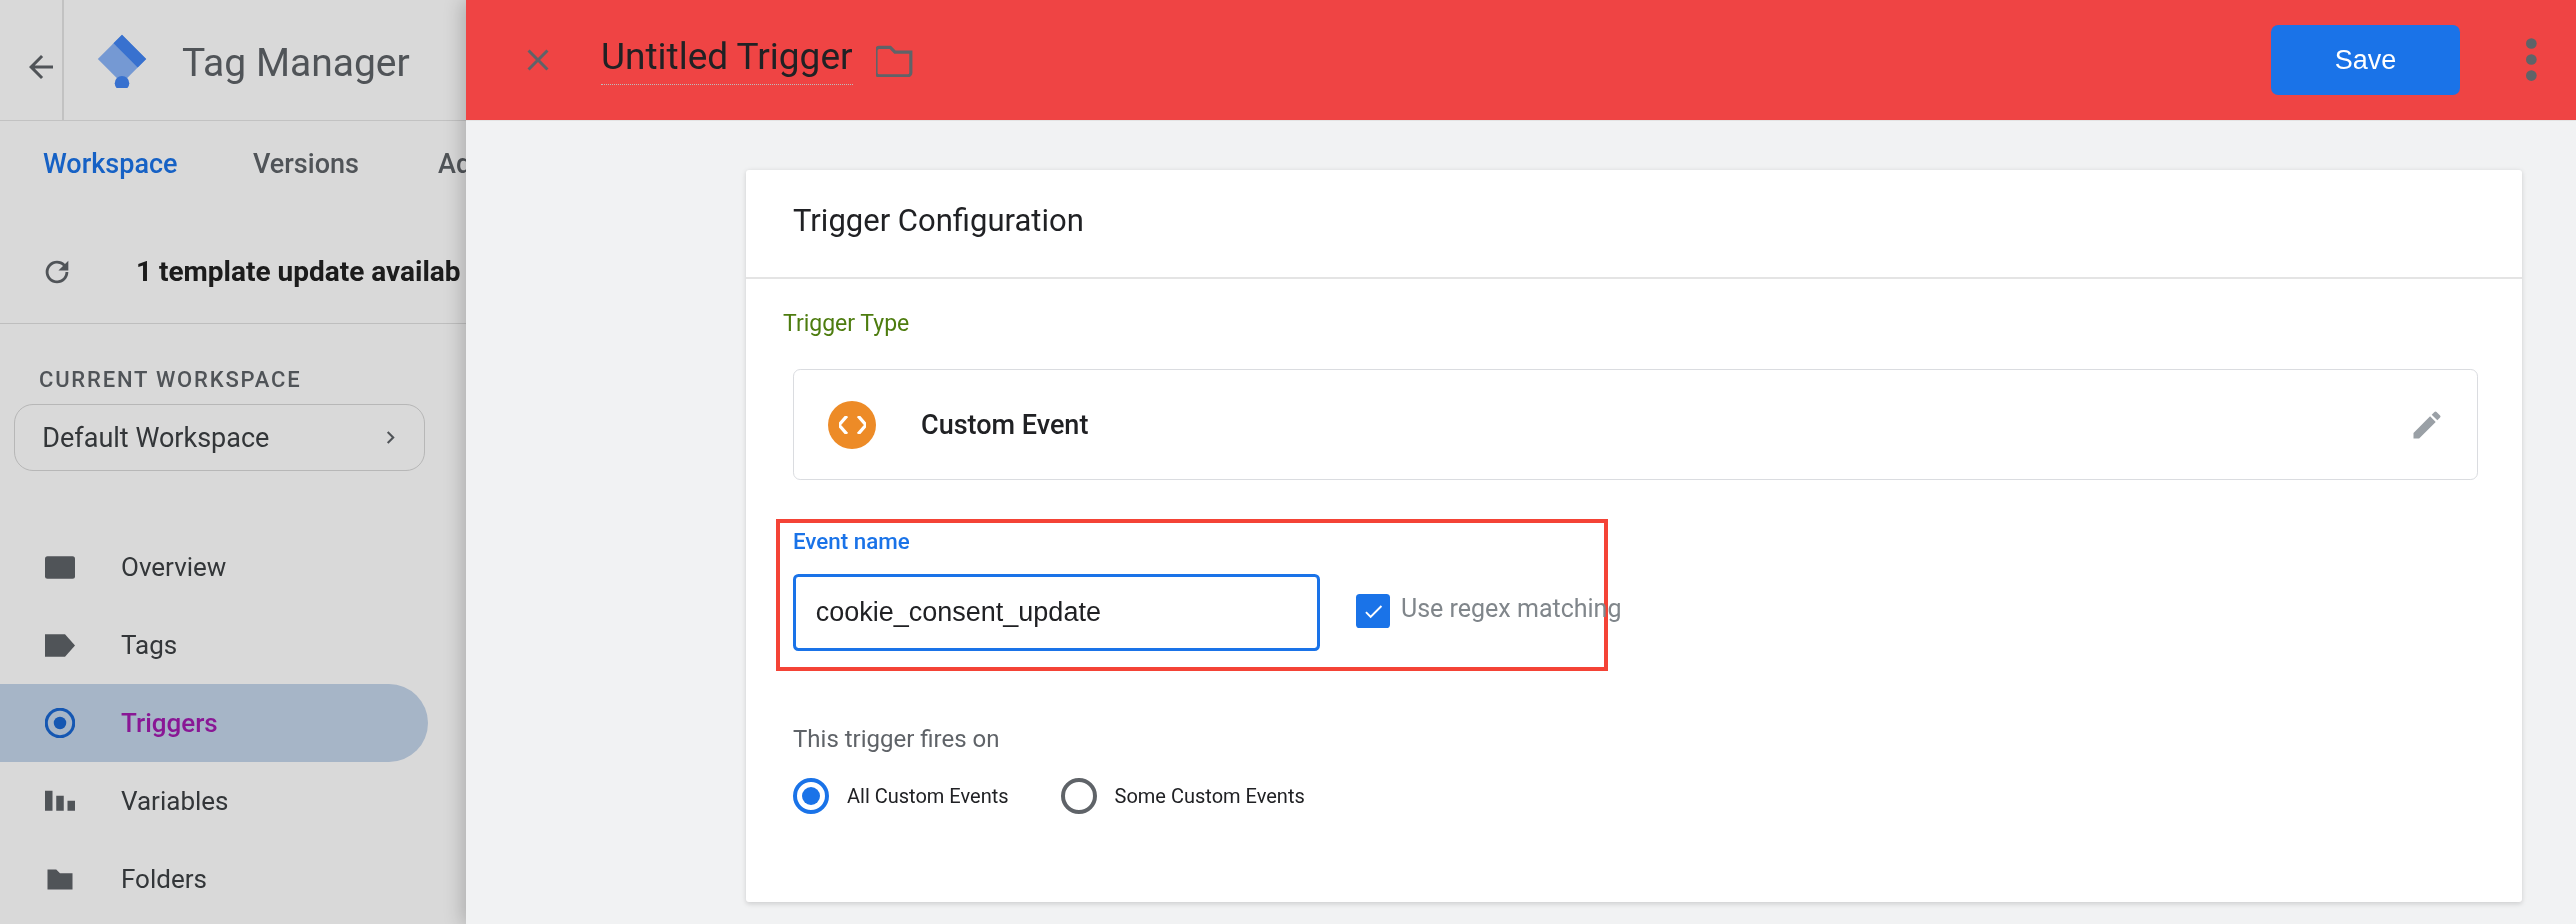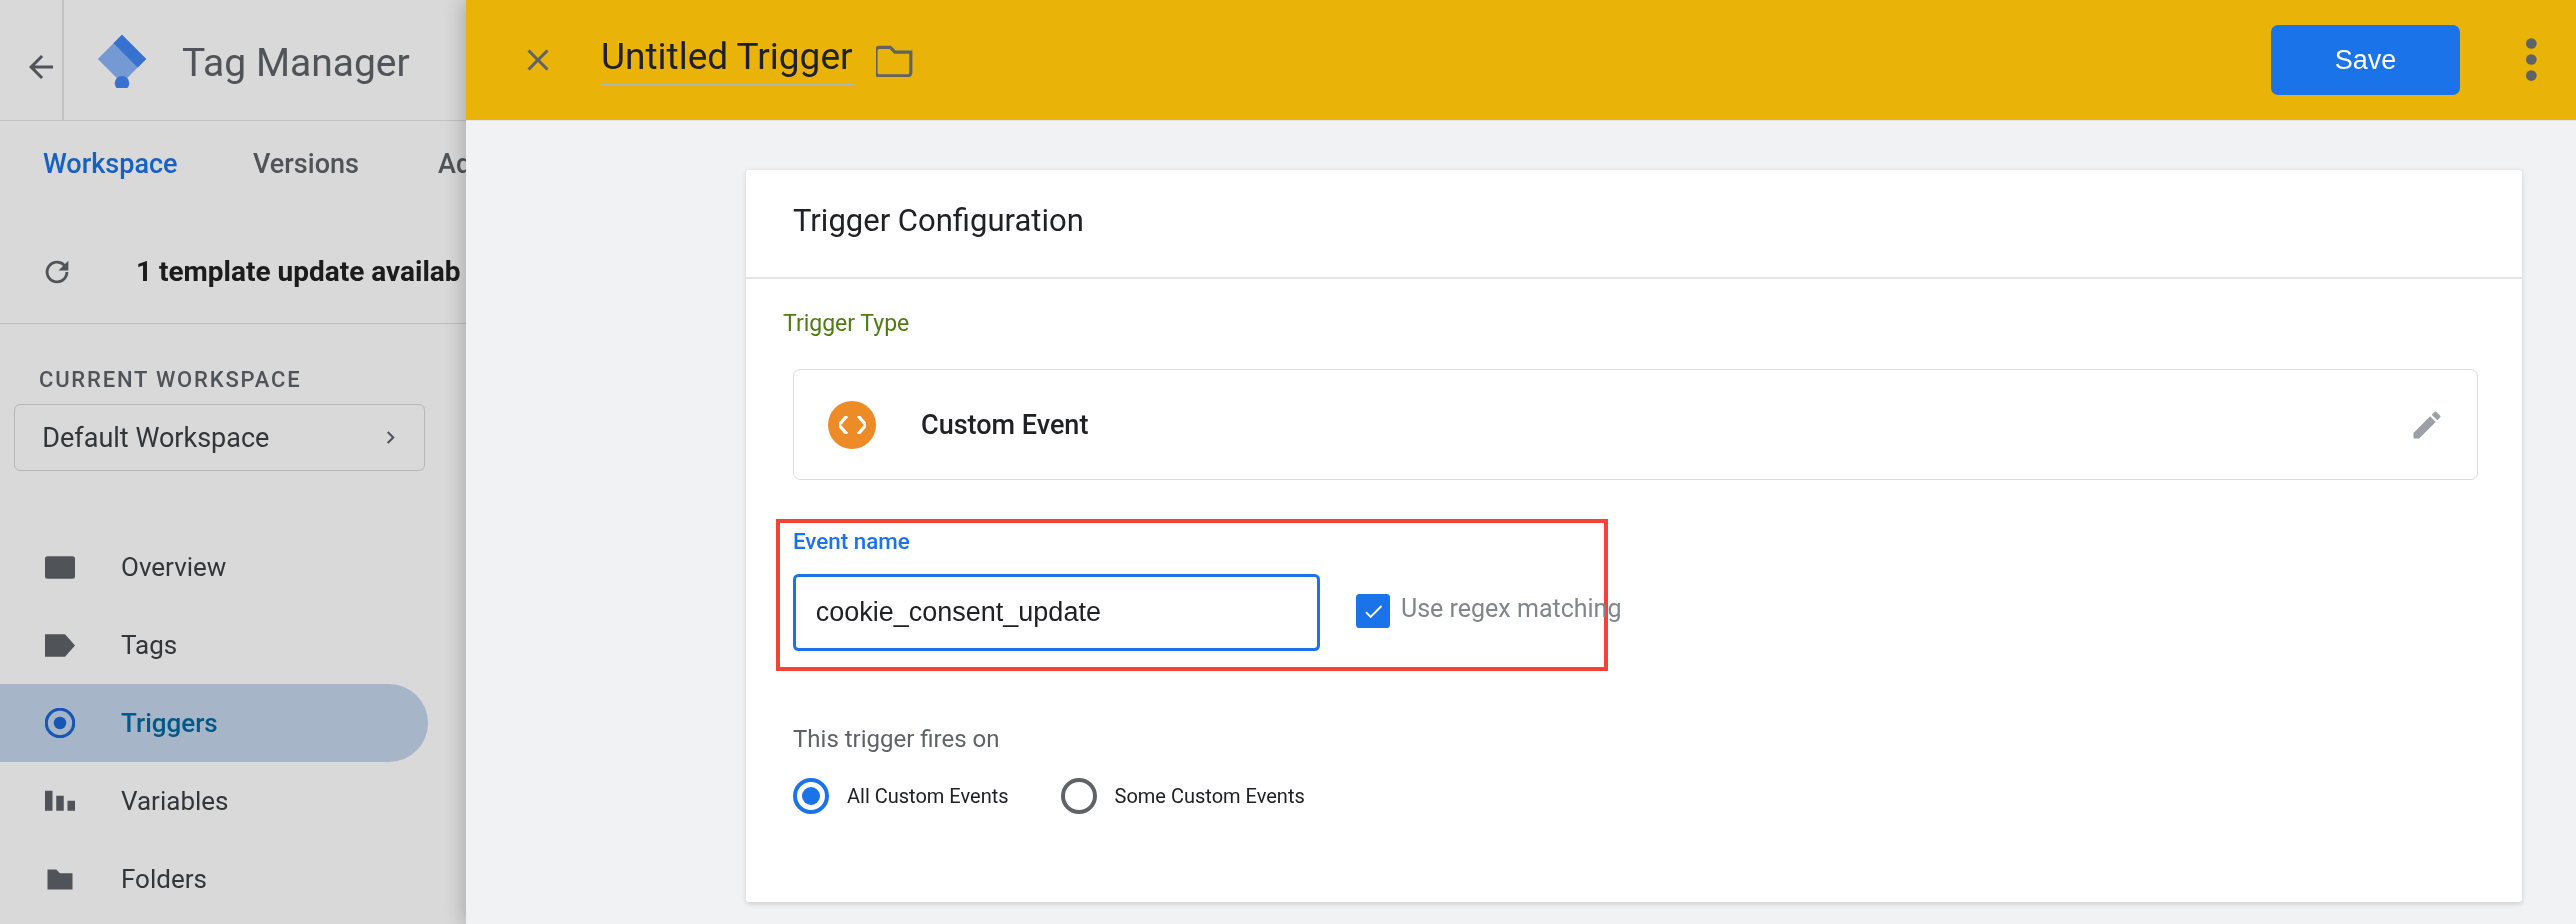--- a/index.html
+++ b/index.html
@@ -19,33 +19,33 @@
   .tab.active { color:#1a73e8; border-bottom: 5.4px solid #1a73e8;}
   .tab-workspace { left:43px; }
   .tab-versions { left:253px; }
   .tab-admin { left:438px; }
   
   .update-row { position:absolute; top:217px; left:0; width:2576px; height:107px; background:#fff; border-bottom:1.8px solid #e0e0e0;}
   .refresh-icon { position:absolute; top:255px; left:40px; }
   .update-text { position:absolute; top:255px; left:136px; font-size:28px; font-weight:700; color:#212121;}
   
   .ws-label { position:absolute; top:367px; left:39px; font-size:22px; letter-spacing:1.8px; font-weight:500; color:#5f6368;}
-  .ws-selector { position:absolute; top:404px; left:14.3px; width:411px; height:67px; border:1.8px solid #d7d7d7; border-radius:6px; display:flex; align-items:center;}
+  .ws-selector { position:absolute; top:404px; left:14.3px; width:411px; height:67px; border:1.8px solid #d7d7d7; border-radius:19px; display:flex; align-items:center;}
   .ws-name { margin-left:27px; font-size:27px; color:#3c4043;}
   .ws-chevron { position:absolute; right:21.5px; }
   .nav { position:absolute; top:528px; left:0; width:429px; }
   .nav-item { position:relative; height:78px; display:flex; align-items:center; padding-left:45px; font-size:26px; color:#3c4043;}
   .nav-item .icon-slot { width:49px; display:flex; align-items:center;}
   .nav-item .nav-label { margin-left:27px; }
-  .nav-item.active { background:#c4d5ea; color:#0369a1; border-top-right-radius:39px; border-bottom-right-radius:39px; width:428px;}
+  .nav-item.active { background:#c4d5ea; color:#a21caf; border-top-right-radius:39px; border-bottom-right-radius:39px; width:428px;}
   .nav-item.active .nav-label { font-weight:500;}
 
   
   .panel { position:absolute; top:0; left:466px; width:2110px; height:925px; background:#f1f2f3; z-index:10; box-shadow: -3.6px 0 18px rgba(0,0,0,0.2);}
-  .panel-header { position:absolute; top:0; left:0; width:100%; height:121px; background:#eab308; border-bottom:1.8px solid #e4e4e4; display:flex; align-items:center;}
+  .panel-header { position:absolute; top:0; left:0; width:100%; height:121px; background:#ef4444; border-bottom:1.8px solid #e4e4e4; display:flex; align-items:center;}
   .close-btn { margin-left:45px; width:54px; height:54px; display:flex; align-items:center; justify-content:center;}
   .trigger-name { margin-left:36px; font-size:37px; color:#202124; border-bottom:1.8px dotted #bdbdbd; padding-bottom:5.4px;}
   .folder-icon { margin-left:23px; }
   .save-btn { position:absolute; right:116px; top:25px; width:189px; height:70px; background:#1a73e8; color:#fff; font-size:27px; font-weight:500; border:none; border-radius:7.2px;margin-left:32px;}
   .menu-btn { position:absolute; right:39px; top:38px; }
 
   .card { position:absolute; top:170px; left:280px; width:1776px; height:732px; background:#fff; border-radius:3px; box-shadow:0 1.8px 5.4px rgba(0,0,0,0.15);}
   .card-title { position:absolute; top:32px; left:47px; font-size:31px; color:#202124;}
   .card-divider { position:absolute; top:107px; left:0; width:100%; height:1.8px; background:#e4e4e4;}
   .tt-label { position:absolute; top:140px; left:37px; font-size:23px; color:#4d7c0f;}

